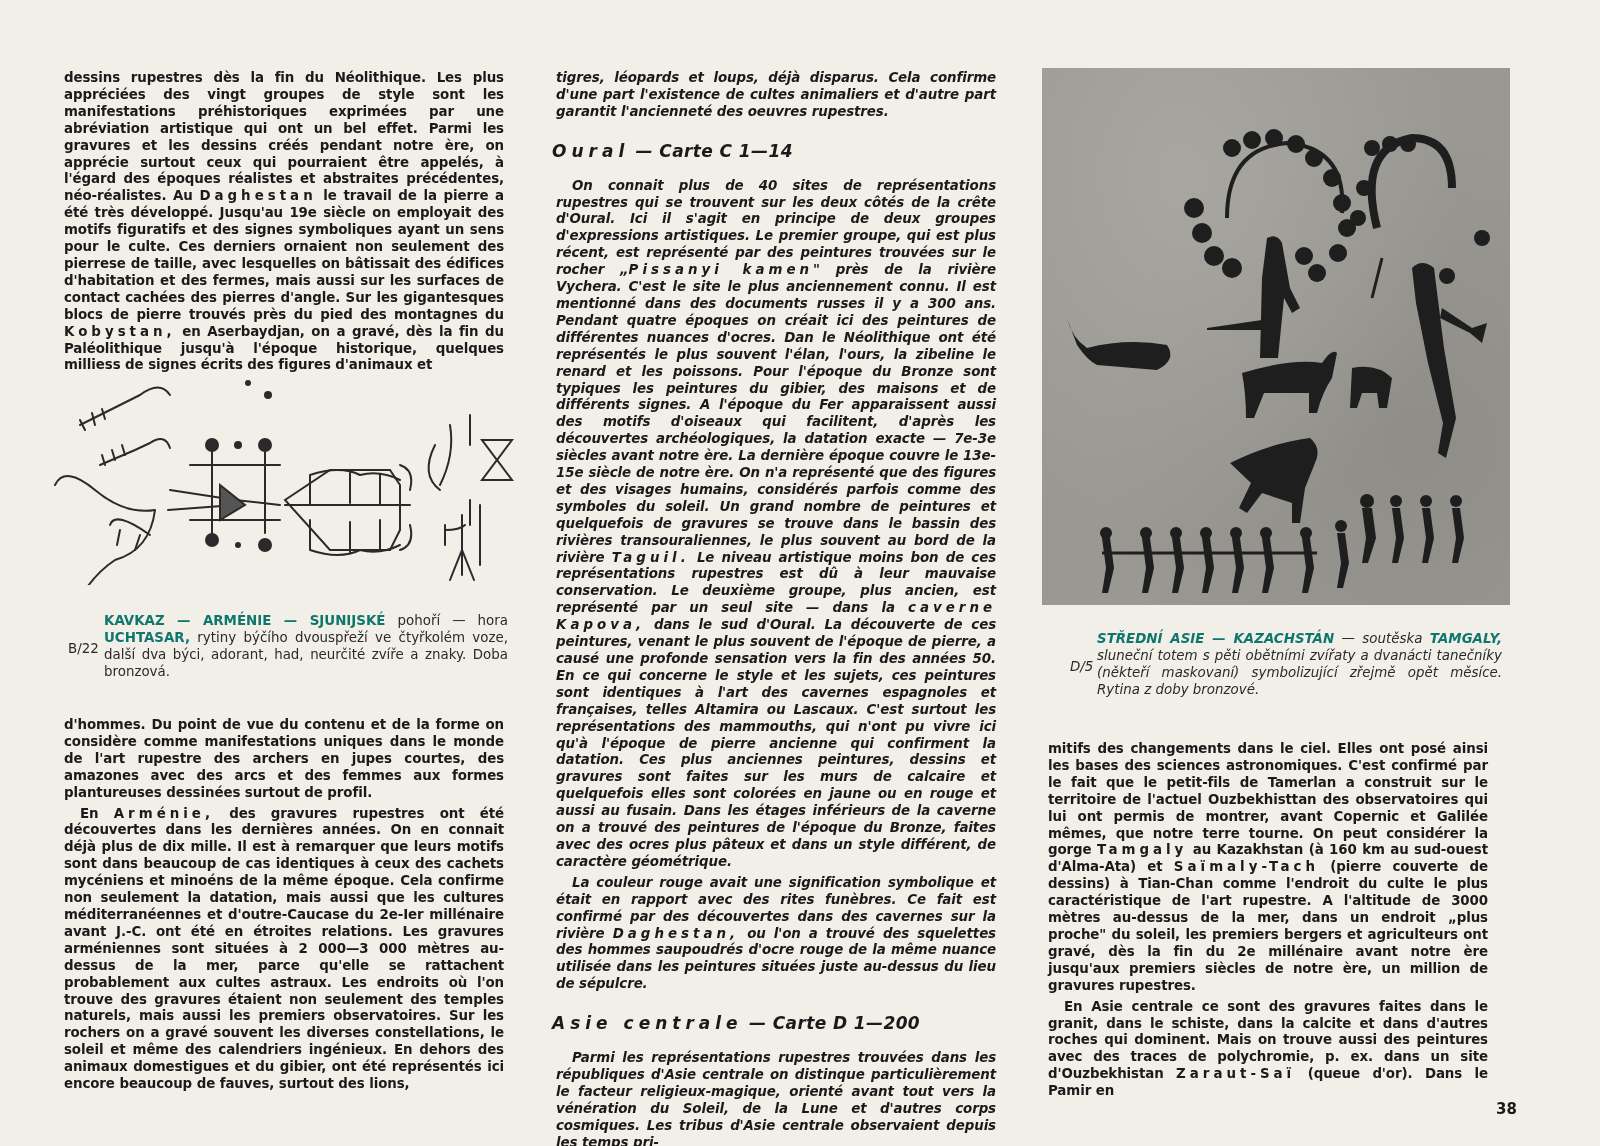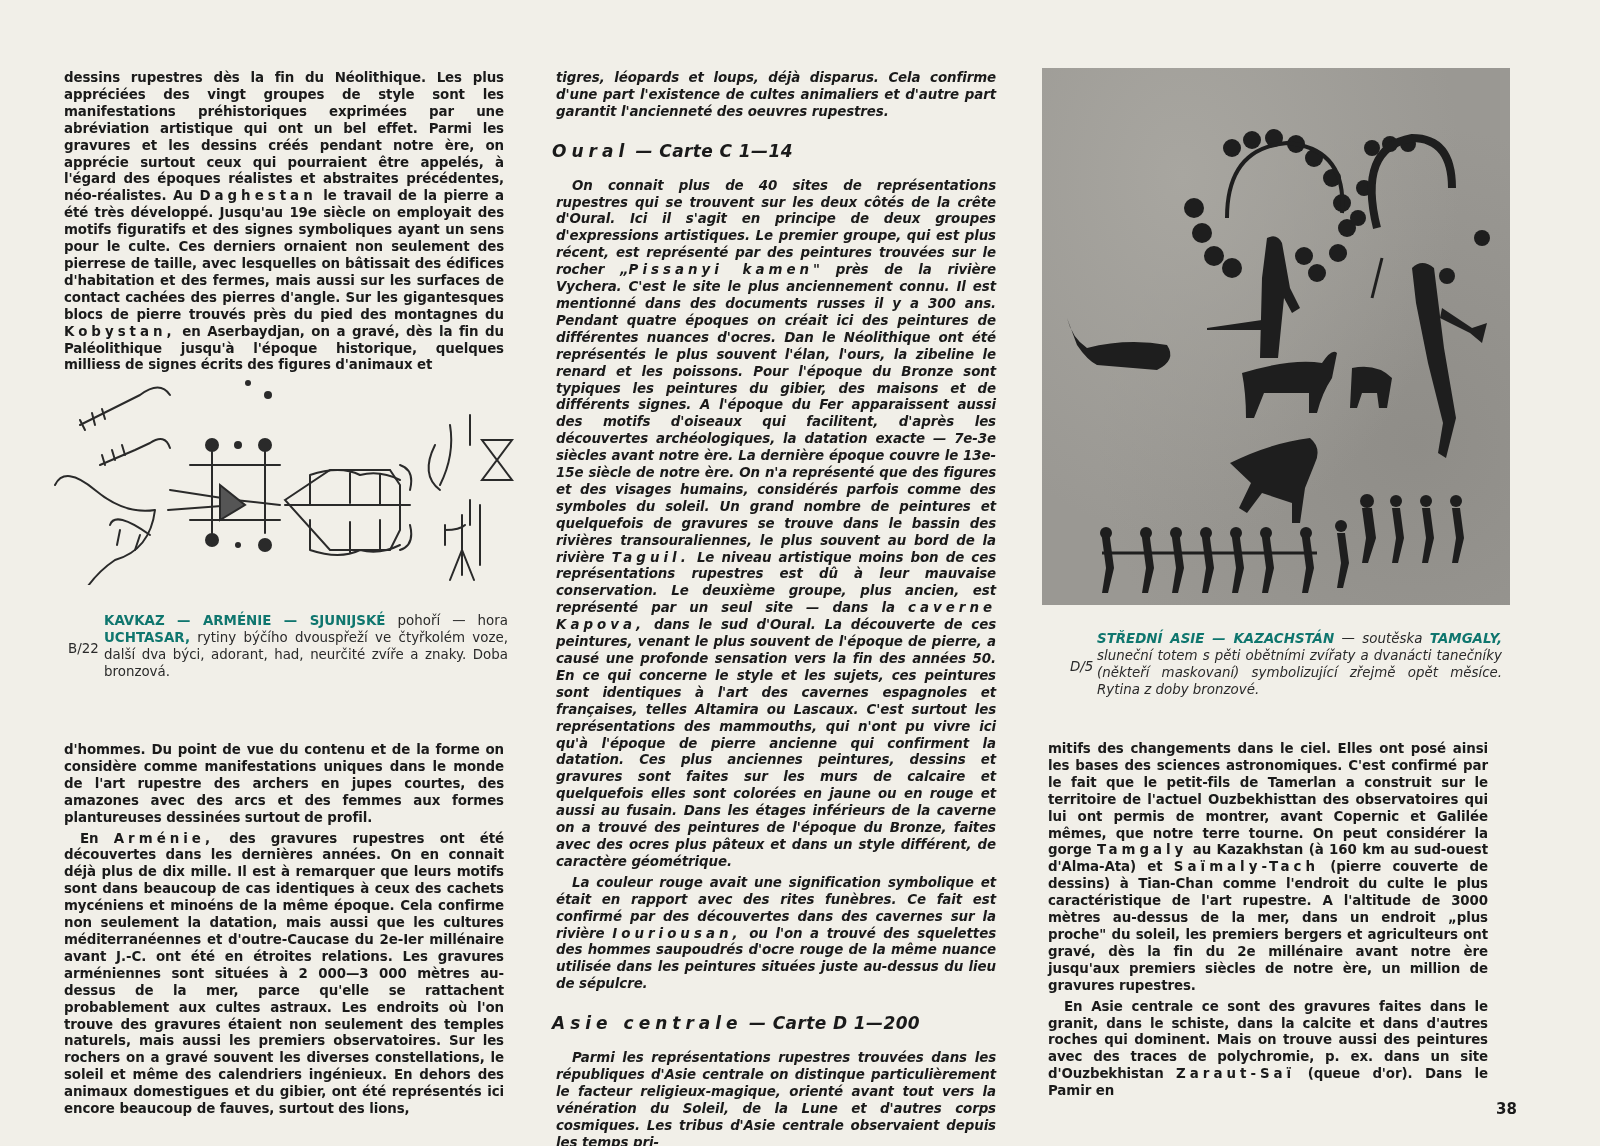--- a/index.html
+++ b/index.html
@@ -74,42 +74,42 @@
   <path d="M430 150 v60 M395 190 v-20 M420 170 v-25 M395 175 q15 0 20 -5 M412 160 v60 M400 225 l12 -30 l12 30"></path>
 </svg>
 
 <div class="caption" style="left:60px; top:612px; width:448px;">
   <span class="lbl">B/22</span>
   <div class="body">
     <b>KAVKAZ — ARMÉNIE — SJUNIJSKÉ</b><span> pohoří — hora </span><b>UCHTASAR,</b><span> rytiny býčího dvouspřeží ve čtyřkolém voze, další dva býci, adorant, had, neurčité zvíře a znaky. Doba bronzová.</span>
   </div>
 </div>
 
-<div class="col" style="left:60px; top:738px; width:448px;">
+<div class="col" style="left:60px; top:713px; width:448px;">
   <p>d'hommes. Du point de vue du contenu et de la forme on considère comme manifestations uniques dans le monde de l'art rupestre des archers en jupes courtes, des amazones avec des arcs et des femmes aux formes plantureuses dessinées surtout de profil.</p>
   <p class="indent">
     <span>En</span>
     <span class="spaced">Arménie,</span>
     <span>des gravures rupestres ont été découvertes dans les dernières années. On en connait déjà plus de dix mille. Il est à remarquer que leurs motifs sont dans beaucoup de cas identiques à ceux des cachets mycéniens et minoéns de la même époque. Cela confirme non seulement la datation, mais aussi que les cultures méditerranéennes et d'outre-Caucase du 2e-Ier millénaire avant J.-C. ont été en étroites relations. Les gravures arméniennes sont situées à 2 000—3 000 mètres au-dessus de la mer, parce qu'elle se rattachent probablement aux cultes astraux. Les endroits où l'on trouve des gravures étaient non seulement des temples naturels, mais aussi les premiers observatoires. Sur les rochers on a gravé souvent les diverses constellations, le soleil et même des calendriers ingénieux. En dehors des animaux domestigues et du gibier, ont été représentés ici encore beaucoup de fauves, surtout des lions,</span>
   </p>
 </div>
 
 <div class="col" style="left:552px; top:66px; width:448px;font-style:italic;">
   <p>tigres, léopards et loups, déjà disparus. Cela confirme d'une part l'existence de cultes animaliers et d'autre part garantit l'ancienneté des oeuvres rupestres.</p>
   <p class="heading"><span class="sp">Oural</span><span> — Carte C 1—14</span></p>
   <p class="indent">
     <span>On connait plus de 40 sites de représentations rupestres qui se trouvent sur les deux côtés de la crête d'Oural. Ici il s'agit en principe de deux groupes d'expressions artistiques. Le premier groupe, qui est plus récent, est représenté par des peintures trouvées sur le rocher „</span><span class="spaced">Pissanyi kamen</span><span>" près de la rivière Vychera. C'est le site le plus anciennement connu. Il est mentionné dans des documents russes il y a 300 ans. Pendant quatre époques on créait ici des peintures de différentes nuances d'ocres. Dan le Néolithique ont été représentés le plus souvent l'élan, l'ours, la zibeline le renard et les poissons. Pour l'époque du Bronze sont typiques les peintures du gibier, des maisons et de différents signes. A l'époque du Fer apparaissent aussi des motifs d'oiseaux qui facilitent, d'après les découvertes archéologiques, la datation exacte — 7e-3e siècles avant notre ère. La dernière époque couvre le 13e-15e siècle de notre ère. On n'a représenté que des figures et des visages humains, considérés parfois comme des symboles du soleil. Un grand nombre de peintures et quelquefois de gravures se trouve dans le bassin des rivières transouraliennes, le plus souvent au bord de la rivière</span>
     <span class="spaced">Taguil.</span>
     <span>Le niveau artistique moins bon de ces représentations rupestres est dû à leur mauvaise conservation. Le deuxième groupe, plus ancien, est représenté par un seul site — dans la</span>
     <span class="spaced">caverne Kapova,</span>
     <span>dans le sud d'Oural. La découverte de ces peintures, venant le plus souvent de l'époque de pierre, a causé une profonde sensation vers la fin des années 50. En ce qui concerne le style et les sujets, ces peintures sont identiques à l'art des cavernes espagnoles et françaises, telles Altamira ou Lascaux. C'est surtout les représentations des mammouths, qui n'ont pu vivre ici qu'à l'époque de pierre ancienne qui confirment la datation. Ces plus anciennes peintures, dessins et gravures sont faites sur les murs de calcaire et quelquefois elles sont colorées en jaune ou en rouge et aussi au fusain. Dans les étages inférieurs de la caverne on a trouvé des peintures de l'époque du Bronze, faites avec des ocres plus pâteux et dans un style différent, de caractère géométrique.</span>
   </p>
   <p class="indent">
     <span>La couleur rouge avait une signification symbolique et était en rapport avec des rites funèbres. Ce fait est confirmé par des découvertes dans des cavernes sur la rivière</span>
-    <span class="spaced">Iouriousan,</span>
+    <span class="spaced">Daghestan,</span>
     <span>ou l'on a trouvé des squelettes des hommes saupoudrés d'ocre rouge de la même nuance utilisée dans les peintures situées juste au-dessus du lieu de sépulcre.</span>
   </p>
   <p class="heading"><span class="sp">Asie centrale</span><span> — Carte D 1—200</span></p>
   <p class="indent">Parmi les représentations rupestres trouvées dans les républiques d'Asie centrale on distinque particulièrement le facteur religieux-magique, orienté avant tout vers la vénération du Soleil, de la Lune et d'autres corps cosmiques. Les tribus d'Asie centrale observaient depuis les temps pri-</p>
 </div>
 
 <div class="photo">
   <svg width="468" height="537" viewBox="0 0 468 537">
     <g fill="#1e1e1e">
 

